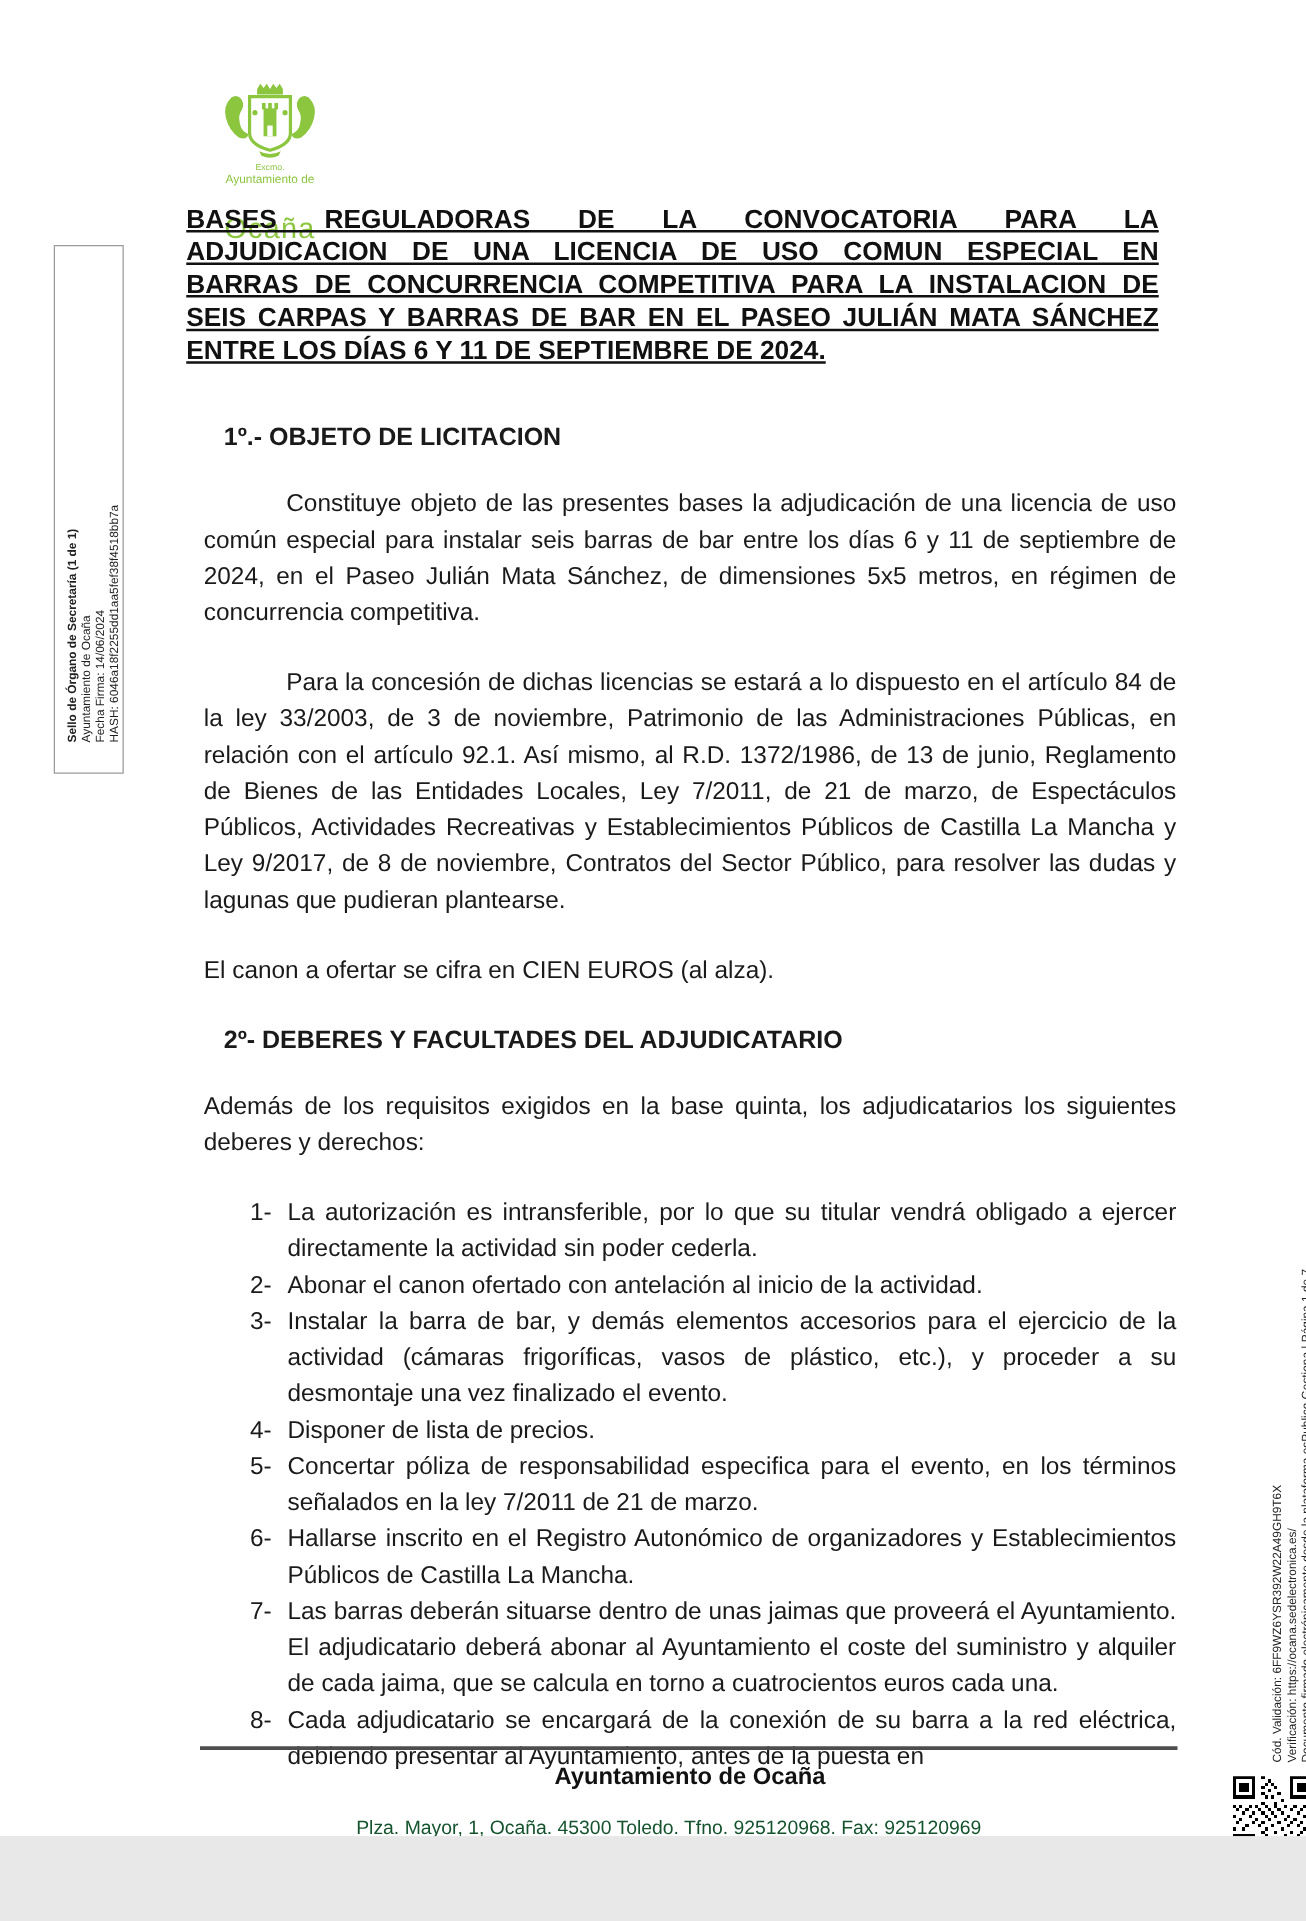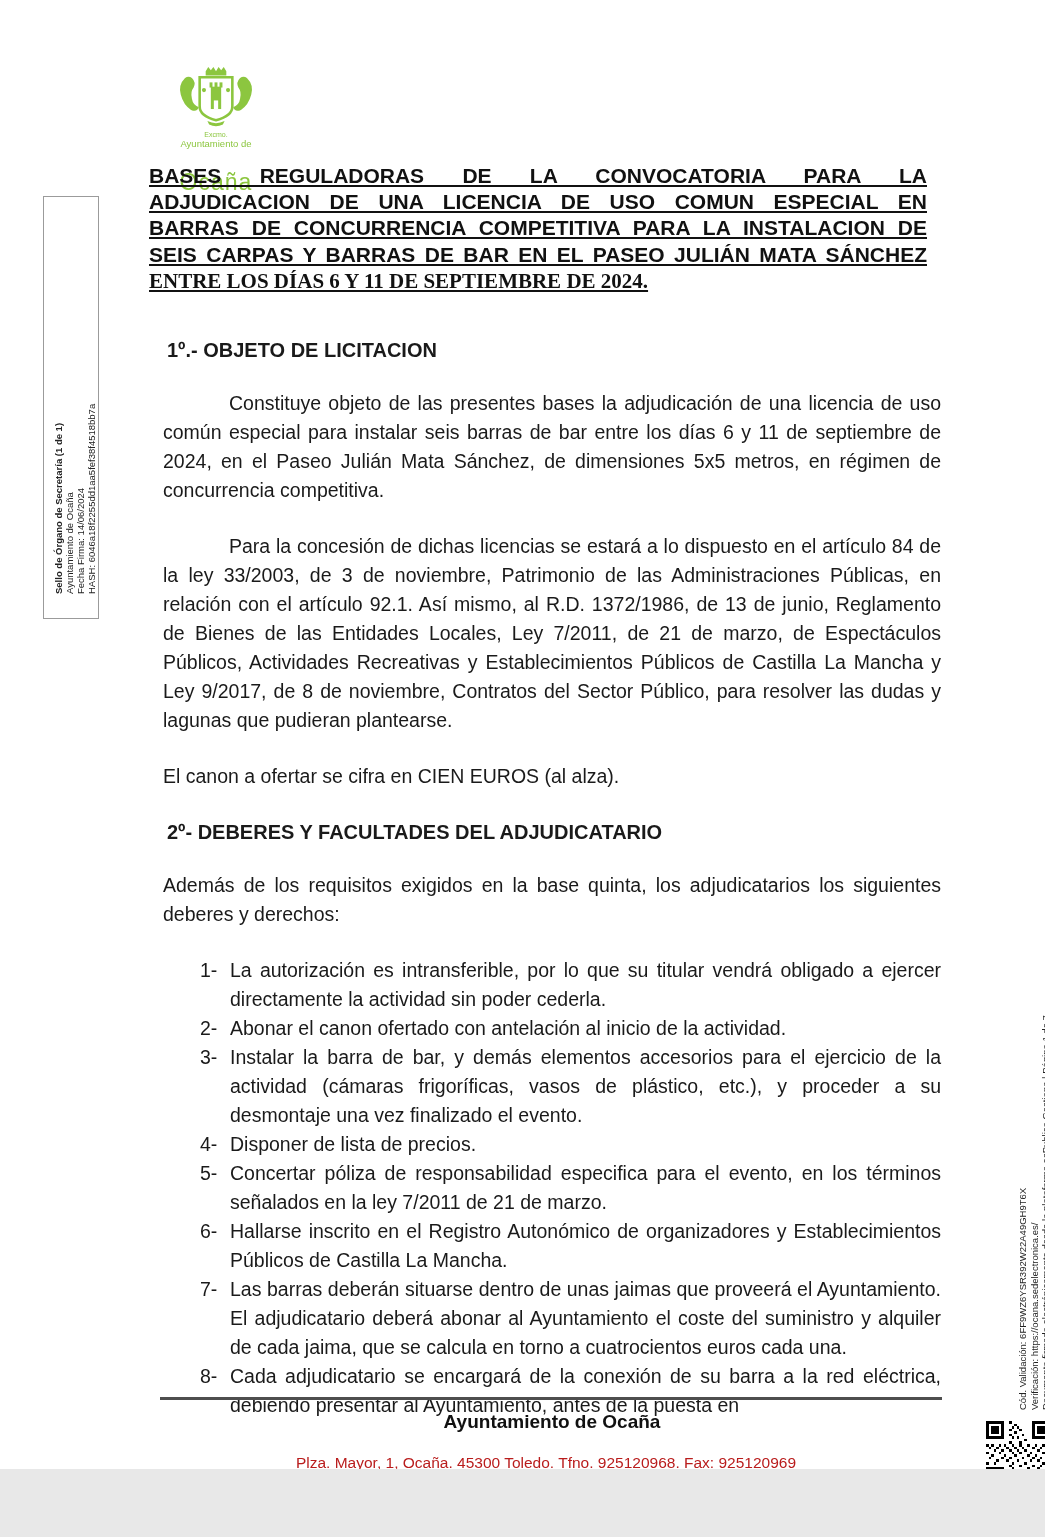--- a/index.html
+++ b/index.html
@@ -21,38 +21,38 @@
               border:1.5px solid #9b9b9b; background:#fff; }
   .seal-text { position:absolute; left:53px; top:594px; width:388px;
                transform:rotate(-90deg); transform-origin:left top;
                font-size:9.5px; line-height:11px; color:#222; }
   .seal-text .bold { font-weight:bold; }
 
   
   .title { position:absolute; left:149px; top:163px; width:778px;
            font-weight:bold; font-size:21px; line-height:26.2px; color:#111; }
   .title-line { text-decoration:underline; text-align:justify; text-align-last:justify; }
-  .title-line.last { text-align-last:left;font-family:Liberation Serif, serif; }
+  .title-line.last { text-align-last:left; }
 
   
   .body { position:absolute; left:163px; top:336px; width:778px;
           font-size:19.5px; line-height:29px; text-align:justify; }
-  .sec-heading { font-size:20px; font-weight:bold; margin:0 0 24px 4px; text-align:left; }
+  .sec-heading { font-size:20px; font-weight:bold; margin:0 0 24px 16px; text-align:left; }
   .body p { margin:0 0 27px 0; }
   .body p.indent { text-indent:66px; }
   .deberes { margin:0; padding:0; list-style:none; }
   .deberes li { position:relative; padding-left:67px; }
   .deberes li .num { position:absolute; left:37px; }
 
   
   .footer-rule { position:absolute; left:160px; top:1397px; width:782px; height:3px; background:#4e4e4e; }
   .footer-org  { position:absolute; left:163px; top:1411px; width:778px; text-align:center;
                  font-weight:bold; font-size:19px; color:#111; }
-  .footer-addr { position:absolute; left:157px; top:1454px; width:778px; text-align:center;
-                 font-size:15.5px; color:#b91c1c; }
+  .footer-addr { position:absolute; left:146px; top:1454px; width:778px; text-align:center;
+                 font-size:15.5px; color:#14532d; }
 
   
   .sig-text { position:absolute; left:1017px; top:1410px; width:455px;
               transform:rotate(-90deg); transform-origin:left top;
               font-size:9.5px; line-height:11.5px; color:#222; white-space:nowrap; }
 
   
   .qr { position:absolute; left:986px; top:1421px; width:64px; height:64px; }
   .qr svg { width:100%; height:100%; shape-rendering:crispEdges; }
 </style>

